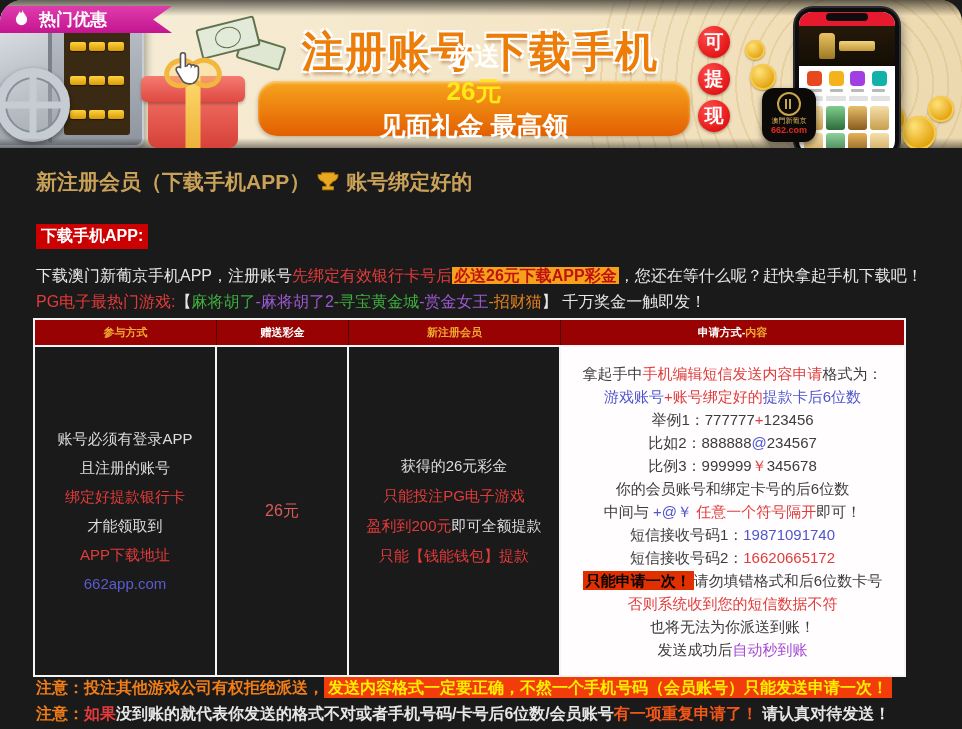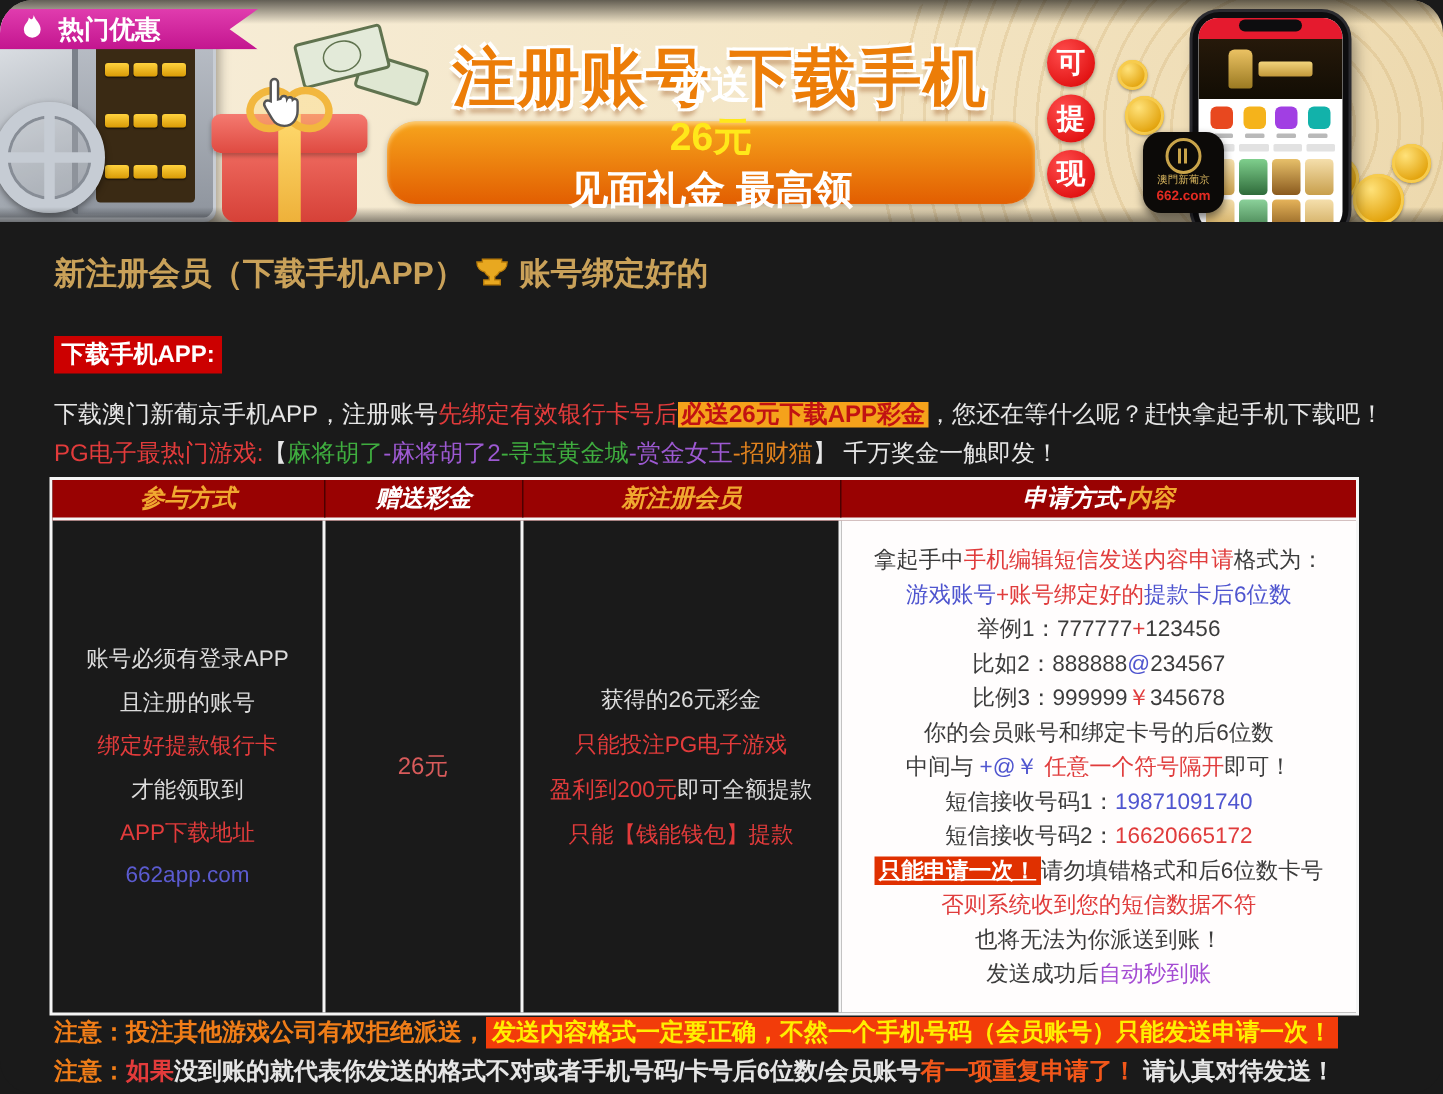--- a/index.html
+++ b/index.html
@@ -108,36 +108,36 @@
   .intro{position:absolute;left:36px;top:266px;margin:0;font-size:16px;color:#e6e6e6;}
   .games{position:absolute;left:36px;top:292px;margin:0;font-size:16px;color:#e6e6e6;}
 
   .t-red{color:#e23b3b;} .t-green{color:#3fae3f;} .t-purple{color:#9d59d2;}
   .t-orange{color:#e0821e;} .t-white{color:#e6e6e6;}
   .hl-orange{background:#f5a21b;color:#c11212;font-weight:bold;padding:0 2px;}
 
   
   .promo-table{position:absolute;left:33px;top:318px;width:873px;border:2px solid #f5f5f5;box-sizing:border-box;}
   .thead{display:flex;background:#990202;height:25px;border-bottom:2px solid #f5f5f5;}
-  .th{display:flex;align-items:center;justify-content:center;font-size:16px;font-weight:bold;
-      border-right:1px solid #4d0000;box-sizing:border-box;font-style:italic;}
+  .th{display:flex;align-items:center;justify-content:center;font-size:11px;font-weight:bold;
+      border-right:1px solid #4d0000;box-sizing:border-box;}
   .th:last-child{border-right:none;}
   .w1{width:182px;} .w2{width:132px;} .w3{width:212px;} .w4{flex:1;}
   .th-gold{color:#f0a830;} .th-white{color:#fff;}
   .tbody{display:flex;height:328px;}
   .td{border-right:2px solid #f5f5f5;box-sizing:border-box;}
   .td:last-child{border-right:none;}
   .td1{display:flex;flex-direction:column;justify-content:center;align-items:center;gap:10px;font-size:15px;color:#dcdcdc;}
   .td2{display:flex;align-items:center;justify-content:center;font-size:16px;color:#d95b5b;}
   .td3{display:flex;flex-direction:column;justify-content:center;align-items:center;gap:11px;font-size:15px;color:#dcdcdc;}
   .td4{background:#fffdfd;display:flex;flex-direction:column;justify-content:center;align-items:center;
        font-size:15px;color:#3c3c3c;}
   .td4 .line{height:23px;line-height:23px;white-space:nowrap;text-align:center;}
   .d-red{color:#e03c3c;} .d-blue{color:#4f55cf;} .d-purple{color:#a44bd3;}
-  .once-badge{background:#e03000;color:#ffffff;font-weight:bold;padding:1px 3px;text-decoration:underline;}
+  .once-badge{background:#e03000;color:#000000;font-weight:bold;padding:1px 3px;}
   .app-link{color:#5b5bd0;text-decoration:none;cursor:pointer;}
 
   
   .note{position:absolute;left:36px;margin:0;font-size:16px;font-weight:bold;white-space:nowrap;}
   .note-1{top:678px;} .note-2{top:704px;}
   .n-orange{color:#f07d18;} .n-redorange{color:#f2571a;}
   .note-hl{background:#f23c0a;color:#ffee00;padding:2px 4px;}
 </style>
 </head>
 <body>

